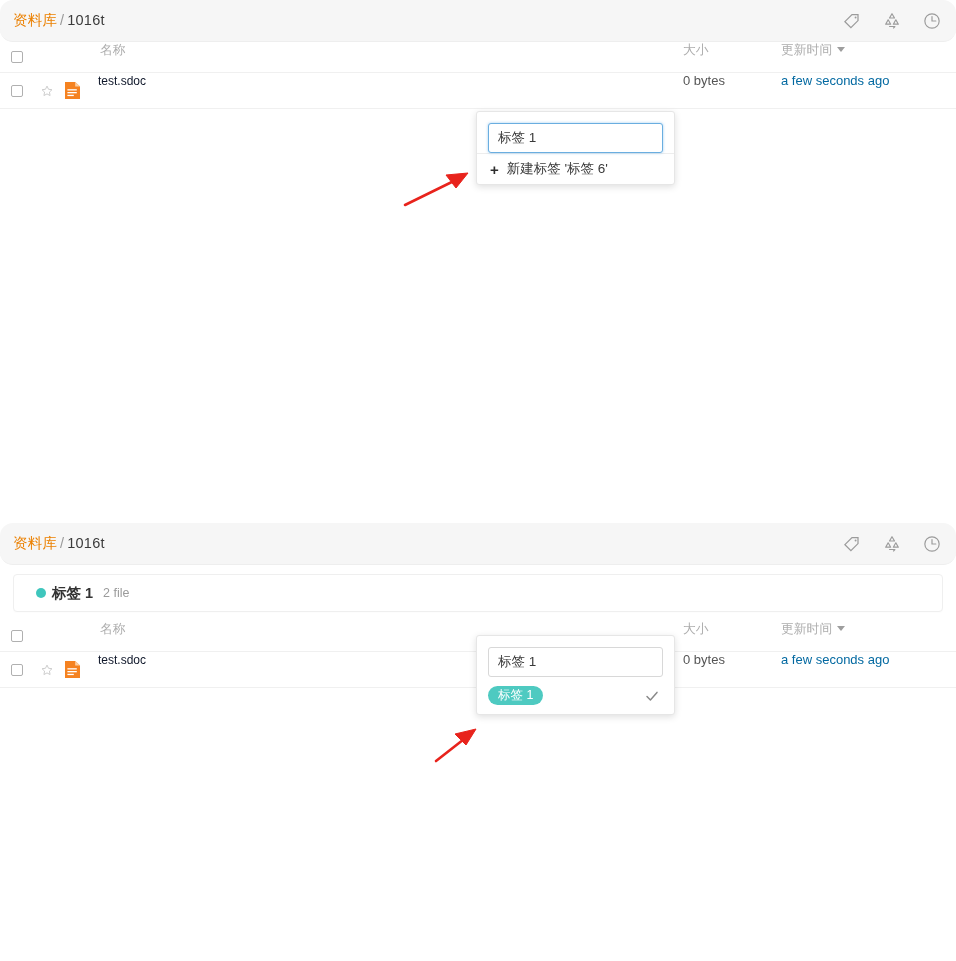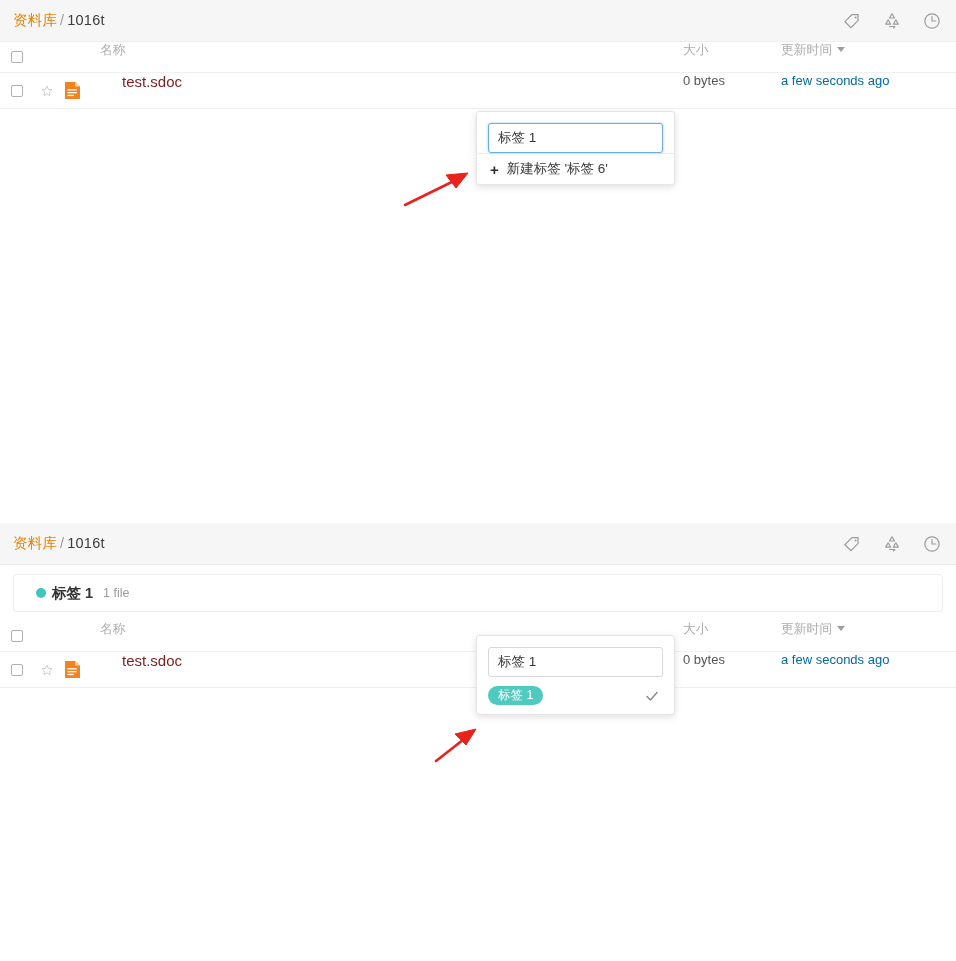--- a/index.html
+++ b/index.html
@@ -16,20 +16,21 @@
   .panel { position: absolute; left: 0; width: 956px; background: #fff; }
 
   
   .topbar {
     position: relative;
     height: 42px;
     background: #f6f6f6;
     border-bottom: 1px solid #eeeeee;
     display: flex;
     align-items: center;
+    border-radius: 13px;
   }
   .crumb {
     margin-left: 13px;
     font-size: 14.5px;
     color: #505050;
     letter-spacing: .2px;
     white-space: nowrap;
   }
   .crumb .lib { color: #eb8205; cursor: pointer; }
   .crumb .sep { color: #9a9a9a; margin: 0 3px; }
@@ -85,21 +86,21 @@
   .cb {
     width: 12px; height: 12px;
     border: 1px solid #b0b0b0; border-radius: 2px;
     background: #fff; display: block; cursor: pointer;
   }
   .c-star { width: 27px; display: flex; align-items: center; }
   .star { width: 14px; height: 14px; color: #c9c9c9; display: block; cursor: pointer; }
   .c-icon { width: 38px; display: flex; align-items: center; }
   .fileicon { width: 17px; height: 19px; display: block; }
   .c-name { flex: 0 0 585px; color: #505050; }
-  .c-name a { color: #7f1d1d; text-decoration: none; cursor: pointer; font-size: 15px; margin-left: 24px; }
+  .c-name a { color: #0f172a; text-decoration: none; cursor: pointer; font-size: 12px; }
   .c-size { flex: 0 0 98px; color: #555; }
   .c-time { flex: 0 0 175px; color: #0369a1; }
   .trow.head .c-name,
   .trow.head .c-size,
   .trow.head .c-time { color: #adadad; font-size: 12.8px; }
   .trow.head .c-name { padding-left: 2px; }
   .caret {
     display: inline-block;
     width: 0; height: 0; margin-left: 5px; vertical-align: 2px;
     border-left: 4px solid transparent;
@@ -289,21 +290,21 @@
             <circle cx="12" cy="12" r="8.6"></circle>
             <path d="M12 6.6 V12 h4.6" stroke-linecap="round"></path>
           </svg>
         </span>
       </div>
     </div>
 
     <div class="tagbanner">
       <span class="dot"></span>
       <span class="tname">标签 1</span>
-      <span class="tcount">1 file</span>
+      <span class="tcount">2 file</span>
     </div>
 
     <div class="tbl" style="margin-top:9px;">
       <div class="trow head">
         <div class="c-check">
           <span class="cb"></span>
         </div>
         <div class="c-star"></div>
         <div class="c-icon"></div>
         <div class="c-name">名称</div>

